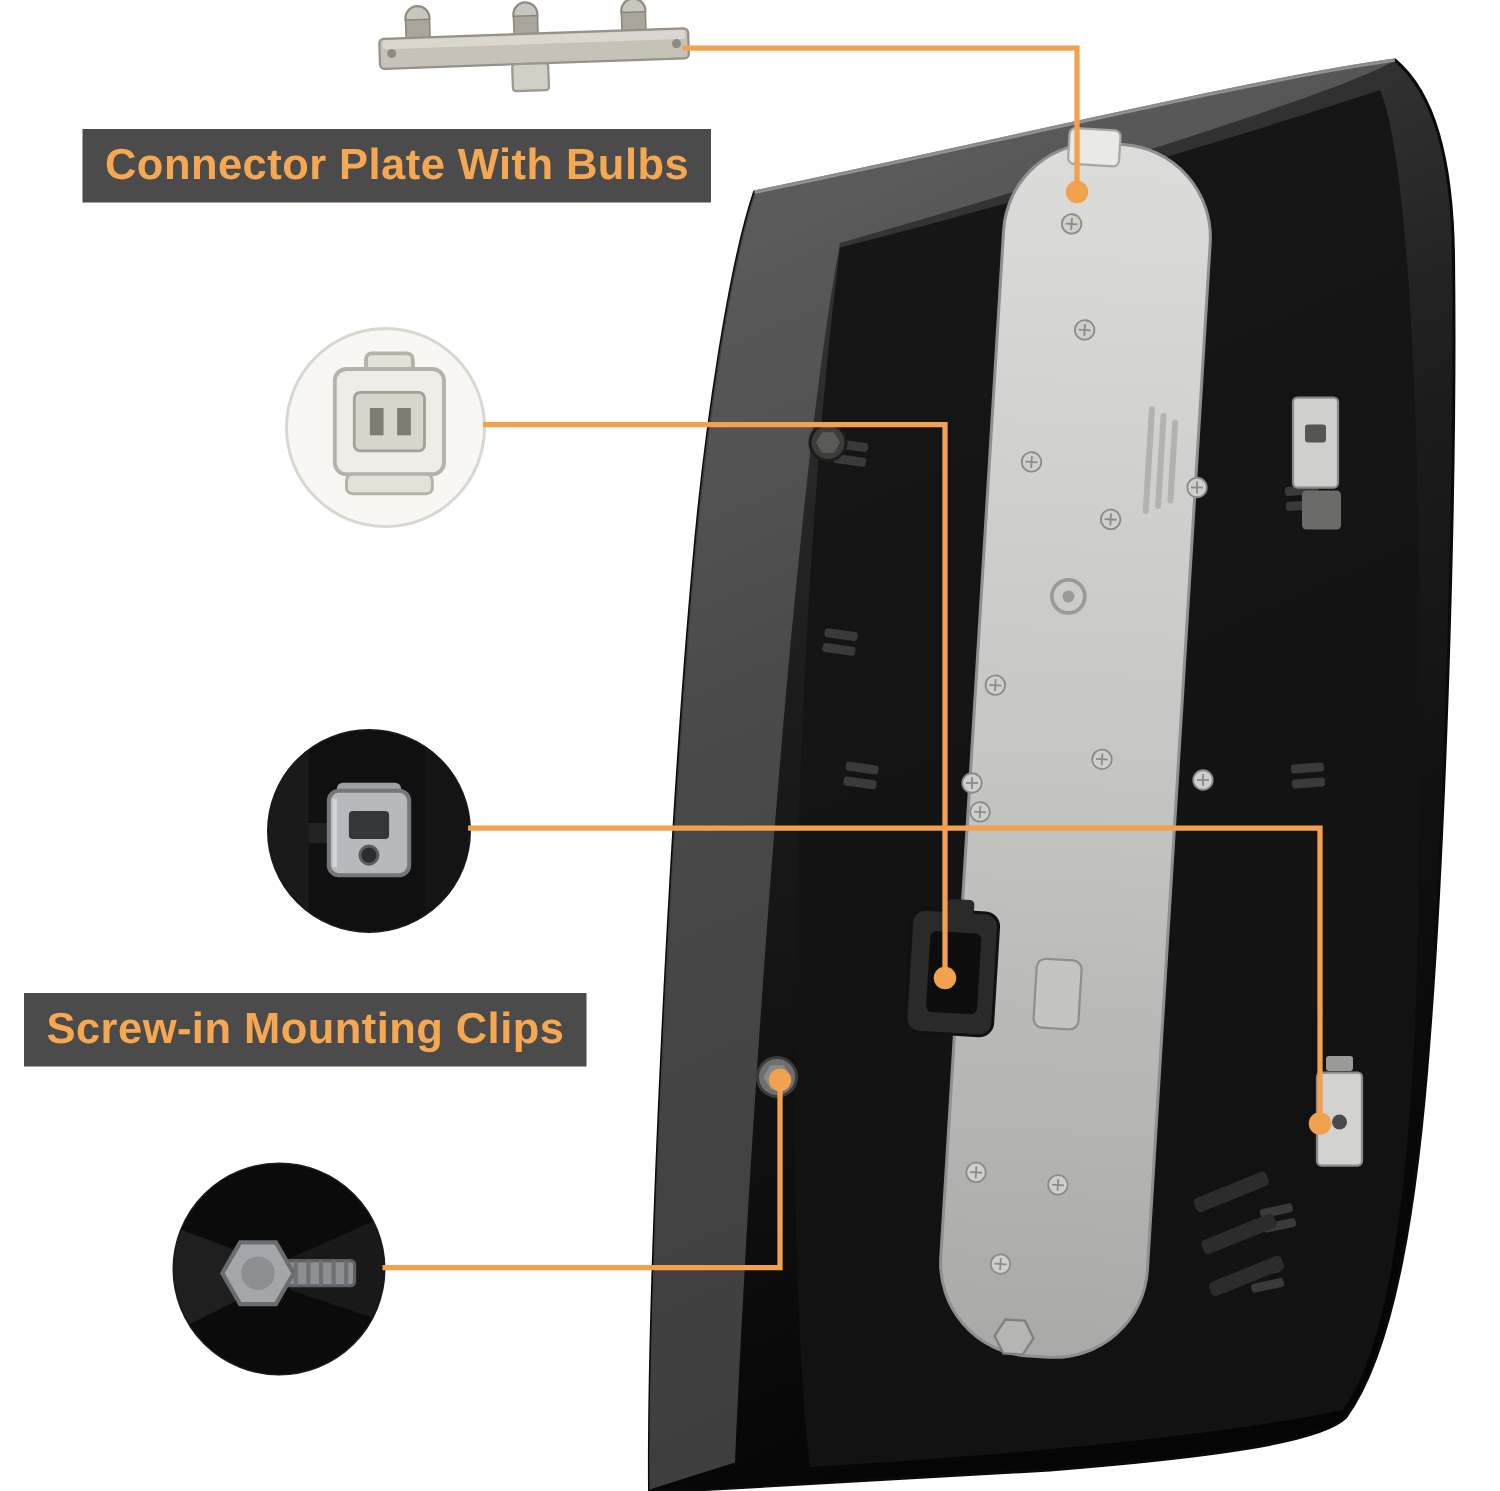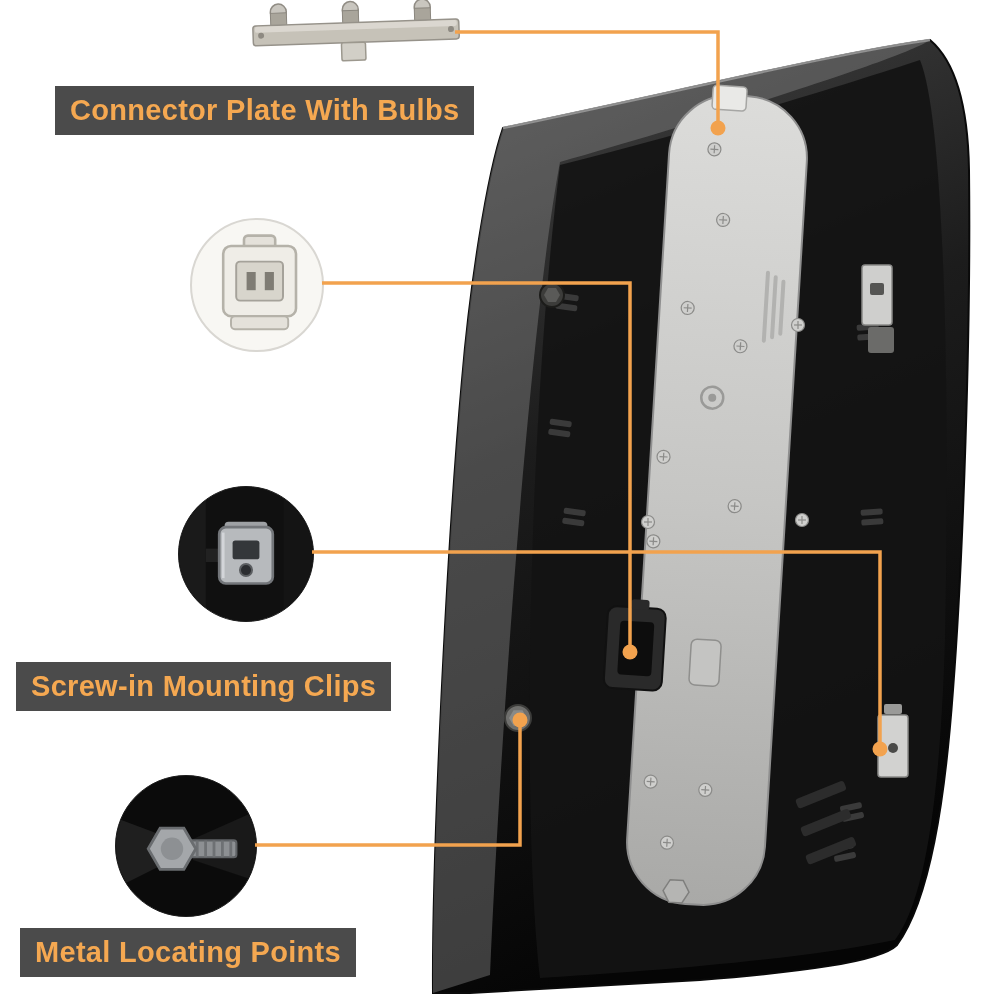--- a/index.html
+++ b/index.html
@@ -231,15 +231,14 @@
 
     <polyline class="ln" points="312,552 880,552 880,747"></polyline>
     <circle class="dot" cx="880" cy="749" r="7.5"></circle>
 
     <polyline class="ln" points="255,845 520,845 520,722"></polyline>
     <circle class="dot" cx="520" cy="720" r="7.5"></circle>
   </svg>
 
   <div class="callout-label label-1">Connector Plate With Bulbs</div>
   <div class="callout-label label-3">Screw-in Mounting Clips</div>
-  <div class="callout-label label-4">Metal Locating Points</div>
 
 </div>
 
 </body></html>

